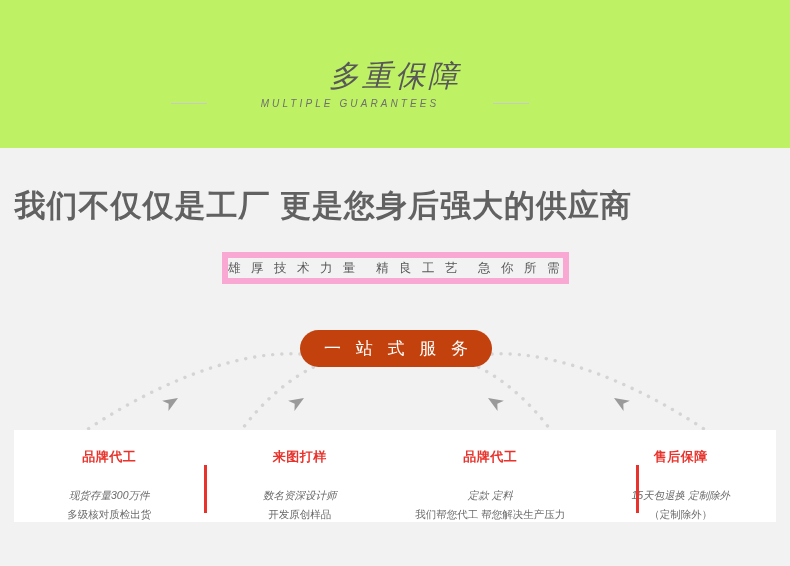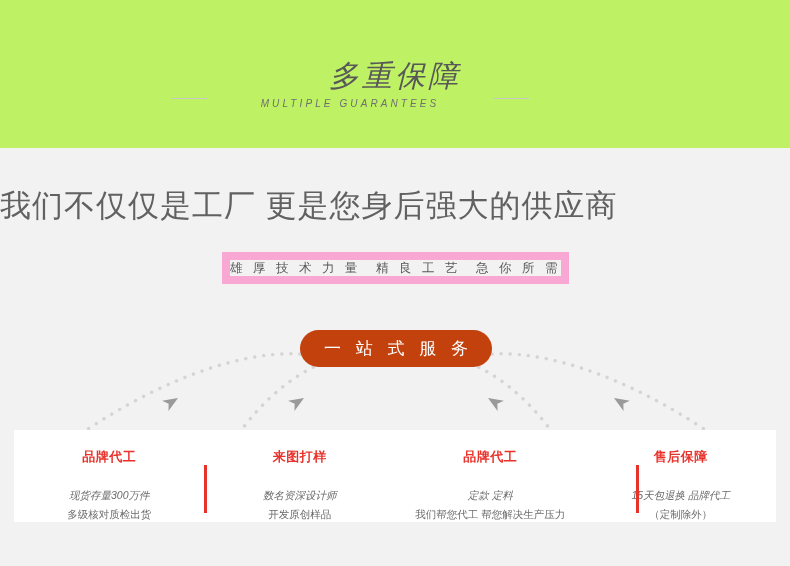--- a/index.html
+++ b/index.html
@@ -43,21 +43,21 @@
     color: #585858;
     letter-spacing: 3px;
     font-weight: 400;
   }
 
   .header-sub-wrap {
     position: absolute;
     left: 0; top: 98px;
     width: 700px;
     display: flex;
-    align-items: flex-start;
+    align-items: center;
     justify-content: center;
     gap: 44px;
   }
 
   .header-rule {
     width: 36px;
     height: 1px;
     background: #c9c9c9;
   }
 
@@ -76,36 +76,36 @@
     width: 790px;
     height: 418px;
     background: #f2f2f2;
   }
 
   
   .main-heading {
     position: absolute;
     left: 0; top: 186px;
     width: 632px;
-    text-align: left;
+    text-align: right;
     font-size: 31px;
     line-height: 40px;
     color: #616161;
     letter-spacing: 1px;
-    font-weight: 400;
+    font-weight: 700;
     white-space: nowrap;
   }
 
   
   .tagline-box {
     position: absolute;
     left: 222px; top: 252px;
     width: 347px;
     height: 32px;
-    border: 8px solid #f9a8d4;
+    border: 6px solid #f9a8d4;
     display: flex;
     align-items: center;
     background: transparent;
   }
 
   .tagline-item {
     font-size: 12.5px;
     color: #585858;
     letter-spacing: 3.5px;
     white-space: nowrap;
@@ -262,21 +262,21 @@
     </div>
 
     <div class="col">
       <div class="col-title">品牌代工</div>
       <div class="col-line first">定款 定料</div>
       <div class="col-line">我们帮您代工  帮您解决生产压力</div>
     </div>
 
     <div class="col">
       <div class="col-title">售后保障</div>
-      <div class="col-line first">15天包退换 品牌代工</div>
+      <div class="col-line first">15天包退换 定制除外</div>
       <div class="col-line">（定制除外）</div>
     </div>
 
     <div class="divider d1"></div>
     <div class="divider d2"></div>
   </div>
 
 </div>
 
 </body></html>

